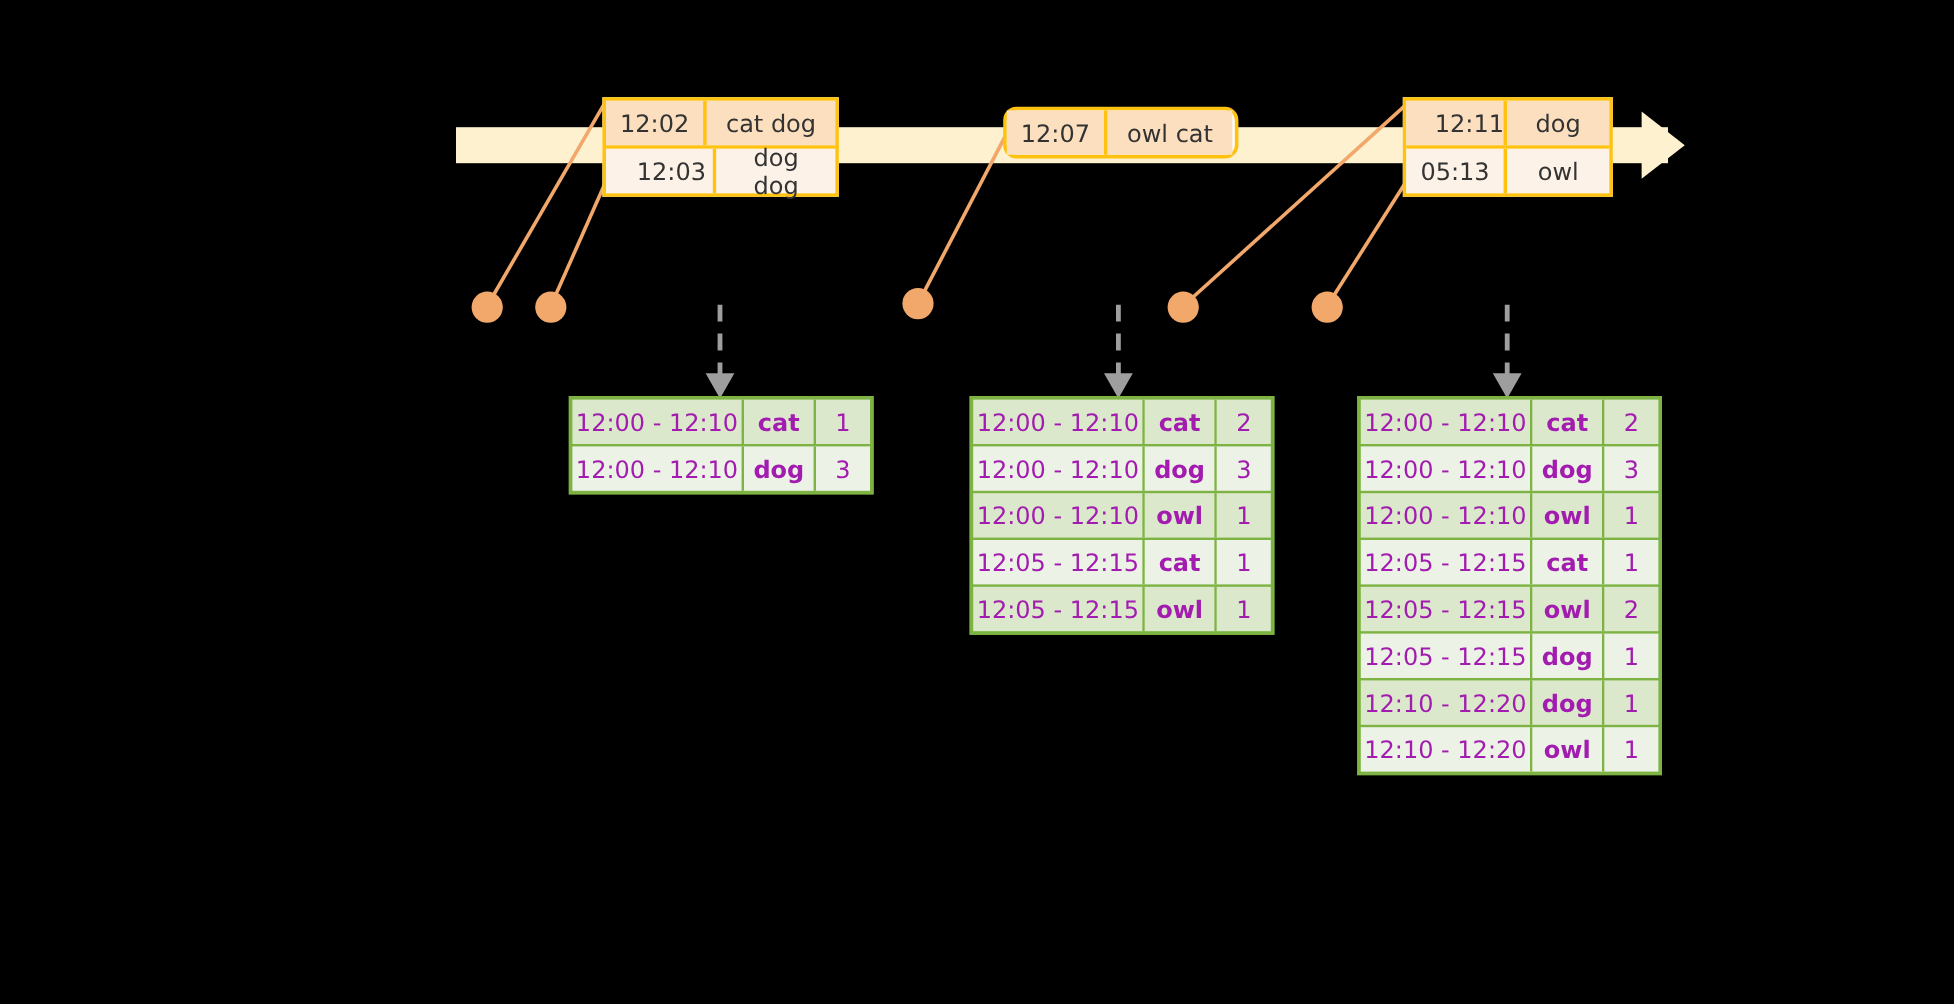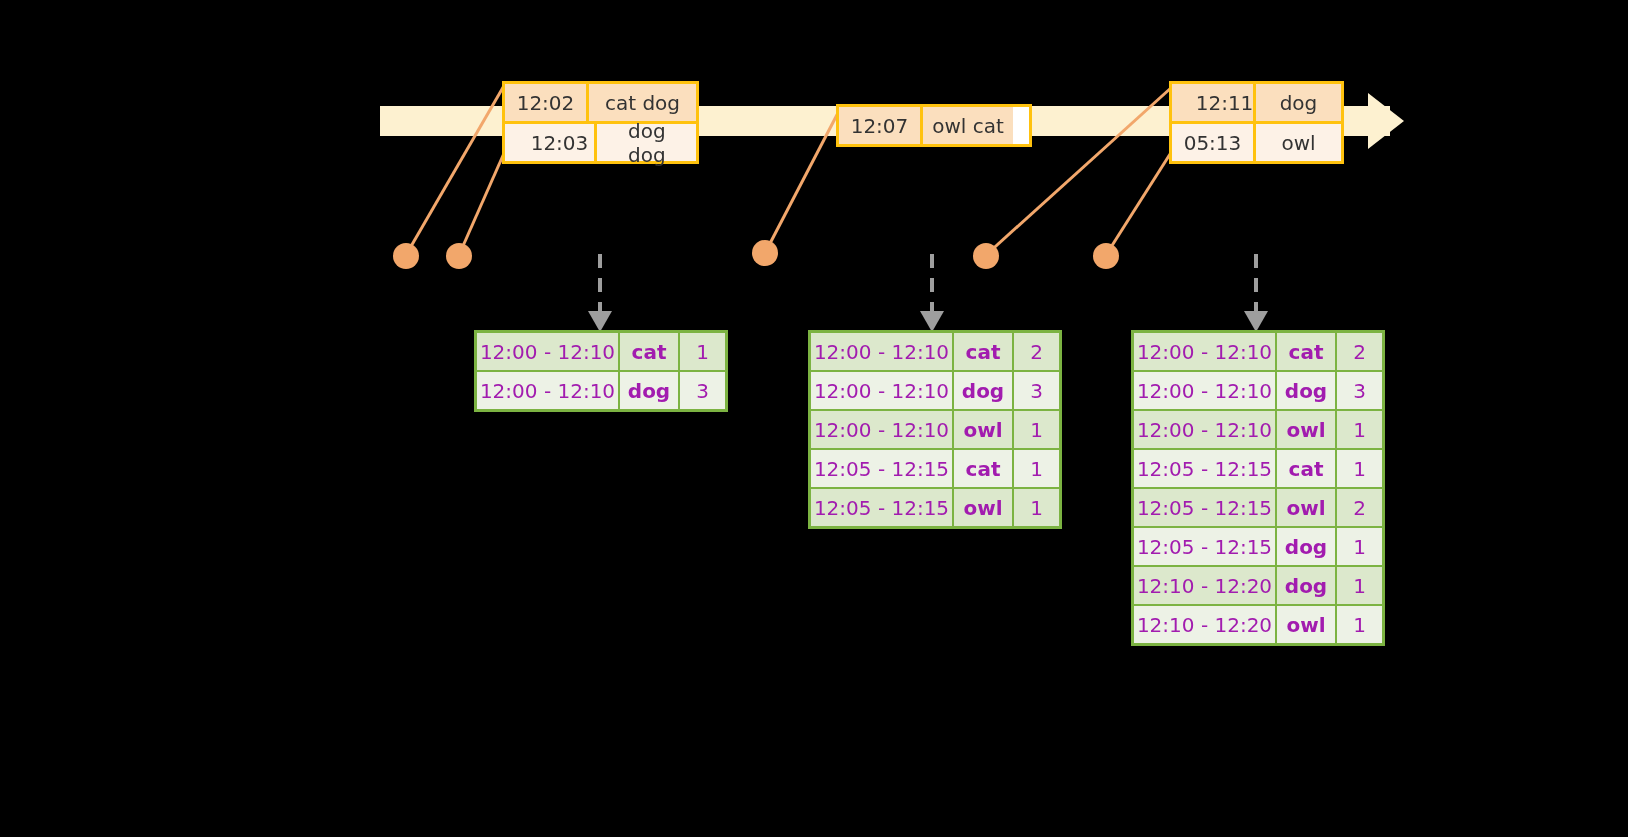--- a/index.html
+++ b/index.html
@@ -166,24 +166,24 @@
     <div class="event-row shade">
       <span class="ev-time" style="width:84px;">12:02</span>
       <span class="ev-val" style="width:107px;">cat dog</span>
     </div>
     <div class="event-row light">
       <span class="ev-time" style="width:100px;padding-left:20px;">12:03</span>
       <span class="ev-val" style="width:107px;padding-left:31px;">dog dog</span>
     </div>
   </div>
 
-  <div class="event-box" style="left:836px; top:83px; width:196px;">
+  <div class="event-box" style="left:836px; top:68px; width:196px;border-radius:11px;">
     <div class="event-row shade">
       <span class="ev-time" style="width:84px;">12:07</span>
-      <span class="ev-val" style="width:90px;">owl cat</span>
+      <span class="ev-val" style="width:104px;">owl cat</span>
     </div>
   </div>
 
   <div class="event-box" style="left:1169px; top:60px; width:175px;">
     <div class="event-row shade">
       <span class="ev-time" style="width:84px;padding-left:24px;">12:11</span>
       <span class="ev-val" style="width:85px;">dog</span>
     </div>
     <div class="event-row light">
       <span class="ev-time" style="width:84px;">05:13</span>

